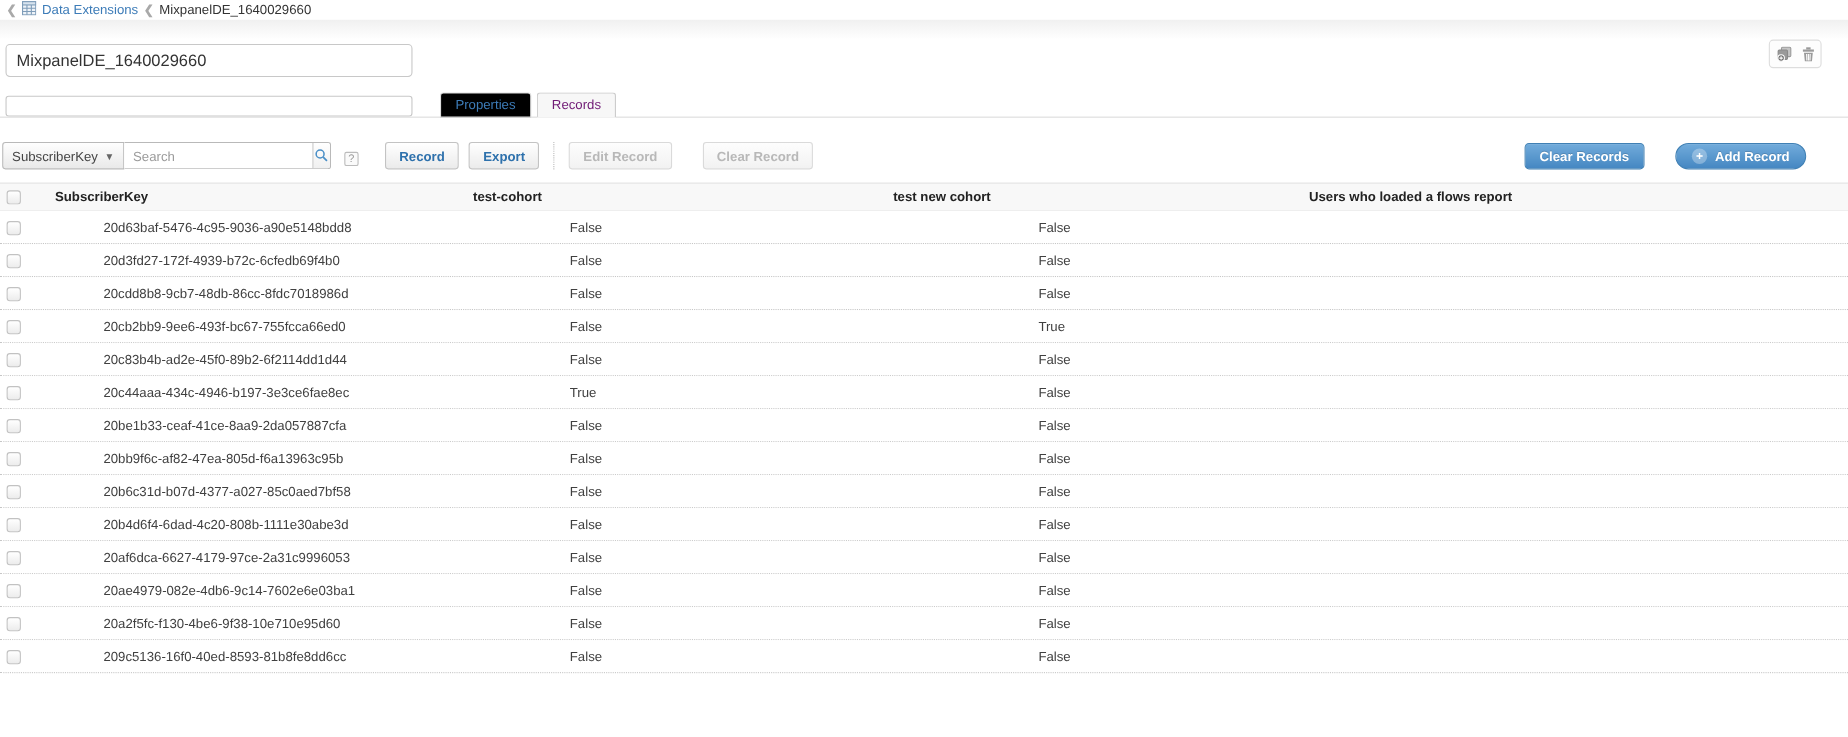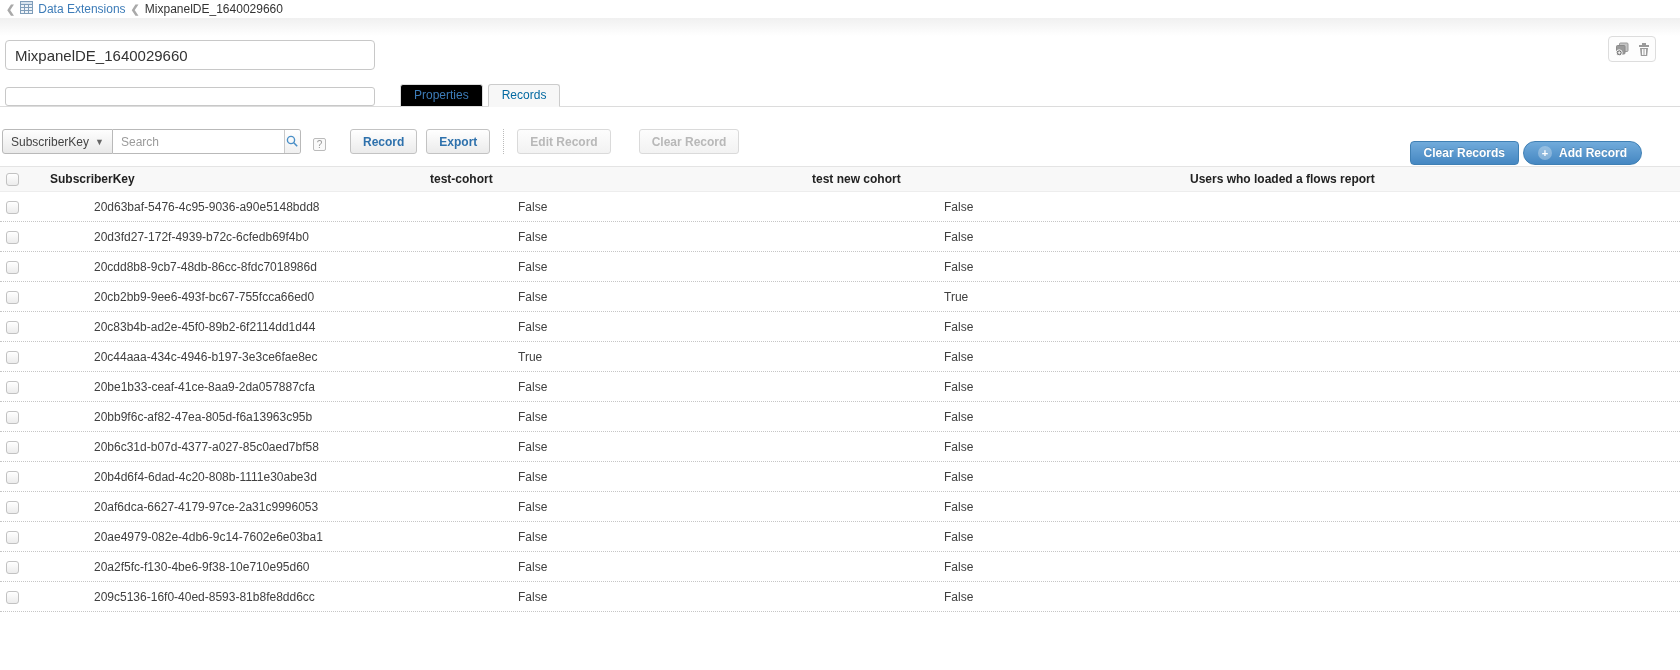--- a/index.html
+++ b/index.html
@@ -30,21 +30,21 @@
     border:1px solid #ddd; border-radius:4px; background:#fdfdfd;
     display:flex; align-items:center; justify-content:center; gap:8px; }
   .icon-group svg { display:block; cursor:pointer; }
 
   
   .tab-line { position:absolute; top:106px; left:0; right:0; border-top:1px solid #dcdcdc; }
   .tabs { position:absolute; top:84px; left:400px; display:flex; gap:5px; z-index:2; }
   .tab { height:23px; line-height:21px; padding:0 13px; font-size:12px;
     border:1px solid #ddd; border-radius:3px 3px 0 0; background:#000000;
     color:#3d7cb8; cursor:pointer; }
-  .tab.active { background:#f7f7f7; border-color:#ccc; color:#0369a1;
+  .tab.active { background:#f7f7f7; border-color:#ccc; color:#701a75;
     border-bottom:1px solid #f7f7f7; }
 
   
   .toolbar { position:absolute; top:129px; left:0; right:0; height:28px; }
   .tb-left { position:absolute; left:2px; top:0; display:flex; align-items:flex-start; }
   .filter-btn { height:25px; display:flex; align-items:center; gap:6px; padding:0 8px;
     border:1px solid #b9b9b9; border-radius:3px 0 0 3px;
     background:linear-gradient(#fefefe,#e9e9e9); color:#444; cursor:pointer; white-space:nowrap; }
   .caret { font-size:9px; color:#666; }
   .search-box { display:flex; width:188px; height:25px; border:1px solid #b9b9b9;
@@ -59,21 +59,21 @@
     border-radius:2px; background:#fafafa; color:#999; font-size:10px;
     line-height:12px; text-align:center; cursor:pointer; }
   .btn { height:25px; padding:0 12px; border:1px solid #c3c3c3; border-radius:3px;
     background:linear-gradient(#ffffff,#ebebeb); color:#2e71ac; font-size:12px;
     font-weight:bold; font-family:"Liberation Sans", sans-serif; cursor:pointer; }
   .btn.import { margin-left:24px; }
   .btn.export { margin-left:9px; }
   .tb-sep { width:0; height:25px; border-left:1px dotted #bbb; margin:0 13px; }
   .btn.disabled { color:#b8b8b8; border-color:#dadada;
     background:linear-gradient(#fdfdfd,#f2f2f2); cursor:default; margin-right:28px; }
-  .tb-right { position:absolute; right:38px; top:12px; display:flex; gap:4px;margin-left:24px; }
+  .tb-right { position:absolute; right:38px; top:1px; display:flex; gap:28px;margin-left:24px; }
   .btn-primary { height:24px; padding:0 13px; border:1px solid #4080b4; border-radius:4px;
     background:linear-gradient(#71abdb,#4587c2); color:#fff; font-size:12px; font-weight:bold;
     font-family:"Liberation Sans", sans-serif; cursor:pointer;
     text-shadow:0 -1px 0 rgba(0,0,0,0.15); }
   .btn-primary.pill { border-radius:13px; display:flex; align-items:center; gap:7px; padding:0 14px; }
   .plus-circle { width:14px; height:14px; border-radius:50%;
     background:rgba(255,255,255,0.3); font-size:11px; line-height:14px;
     text-align:center; font-weight:bold; text-shadow:none; }
 
   

